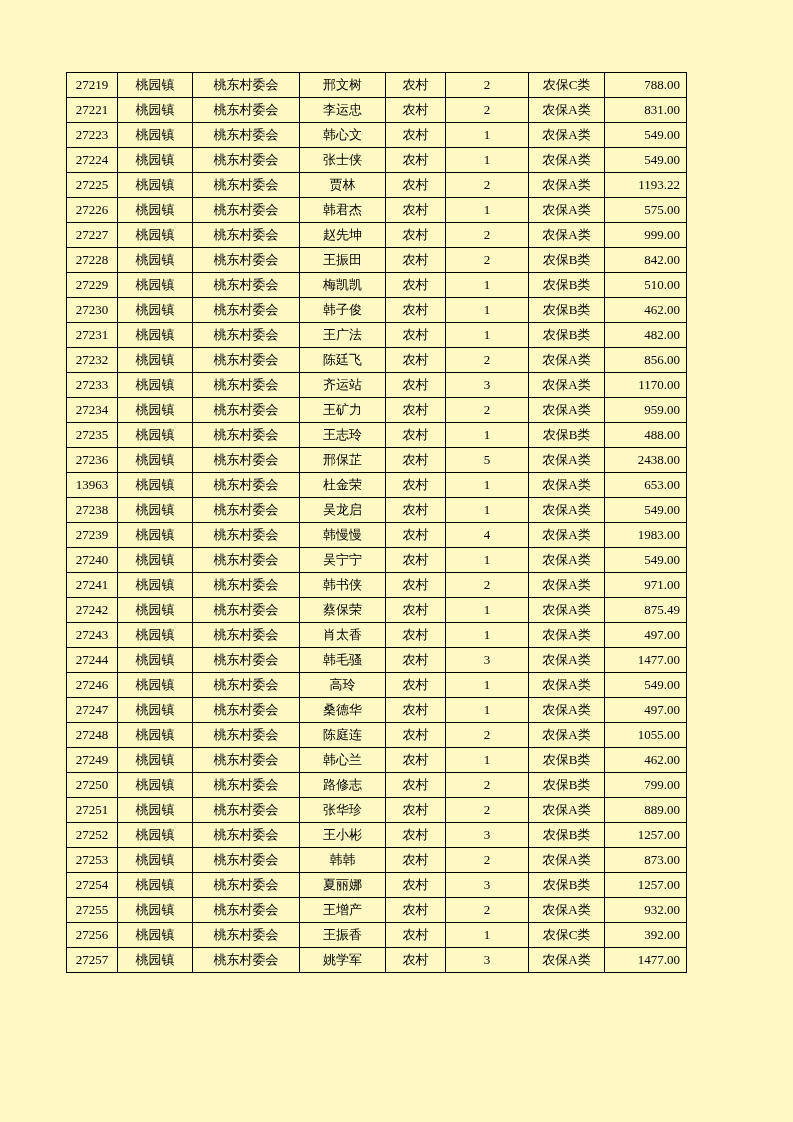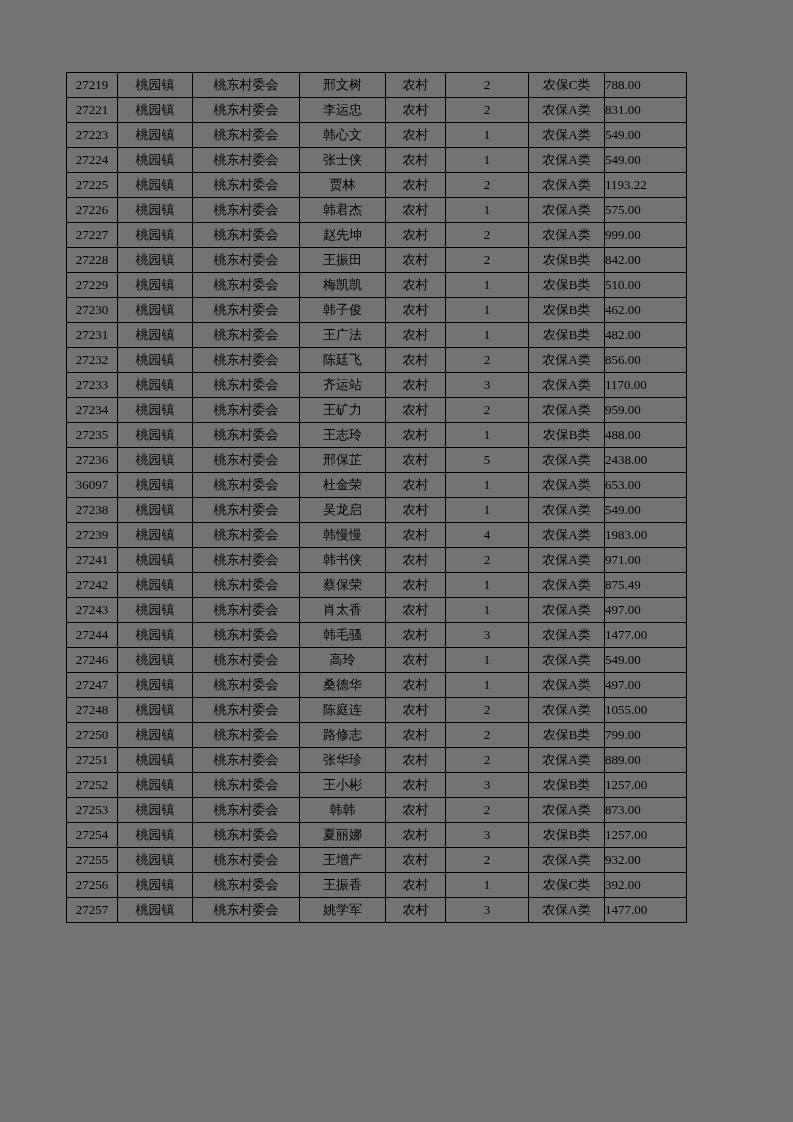--- a/index.html
+++ b/index.html
@@ -4,21 +4,21 @@
 <style>
   html, body {
     margin: 0;
     padding: 0;
     background: #ffffff;
   }
   .page {
     position: relative;
     width: 793px;
     height: 1122px;
-    background: #737373;
+    background: #fef9c3;
     font-family: "Liberation Serif", "DejaVu Serif", serif;
     overflow: hidden;
   }
   table.data-table {
     position: absolute;
     left: 66px;
     top: 72px;
     width: 620px;
     border-collapse: collapse;
     table-layout: fixed;
@@ -28,21 +28,21 @@
     height: 24px;
     padding: 0;
     font-size: 13px;
     line-height: 24px;
     color: #000000;
     text-align: center;
     white-space: nowrap;
     overflow: hidden;
   }
   table.data-table td.col-amount {
-    text-align: left;
+    text-align: right;
     padding-right: 6px;
   }
   col.c-serial   { width: 51px; }
   col.c-town     { width: 75px; }
   col.c-village  { width: 107px; }
   col.c-name     { width: 86px; }
   col.c-res      { width: 60px; }
   col.c-count    { width: 83px; }
   col.c-cat      { width: 76px; }
   col.c-amount   { width: 82px; }
@@ -217,21 +217,21 @@
           <td>27236</td>
           <td>桃园镇</td>
           <td>桃东村委会</td>
           <td>邢保芷</td>
           <td>农村</td>
           <td>5</td>
           <td>农保A类</td>
           <td class="col-amount">2438.00</td>
         </tr>
         <tr>
-          <td>36097</td>
+          <td>13963</td>
           <td>桃园镇</td>
           <td>桃东村委会</td>
           <td>杜金荣</td>
           <td>农村</td>
           <td>1</td>
           <td>农保A类</td>
           <td class="col-amount">653.00</td>
         </tr>
         <tr>
           <td>27238</td>
@@ -247,20 +247,30 @@
           <td>27239</td>
           <td>桃园镇</td>
           <td>桃东村委会</td>
           <td>韩慢慢</td>
           <td>农村</td>
           <td>4</td>
           <td>农保A类</td>
           <td class="col-amount">1983.00</td>
         </tr>
         <tr>
+          <td>27240</td>
+          <td>桃园镇</td>
+          <td>桃东村委会</td>
+          <td>吴宁宁</td>
+          <td>农村</td>
+          <td>1</td>
+          <td>农保A类</td>
+          <td class="col-amount">549.00</td>
+        </tr>
+        <tr>
           <td>27241</td>
           <td>桃园镇</td>
           <td>桃东村委会</td>
           <td>韩书侠</td>
           <td>农村</td>
           <td>2</td>
           <td>农保A类</td>
           <td class="col-amount">971.00</td>
         </tr>
         <tr>
@@ -315,20 +325,30 @@
         </tr>
         <tr>
           <td>27248</td>
           <td>桃园镇</td>
           <td>桃东村委会</td>
           <td>陈庭连</td>
           <td>农村</td>
           <td>2</td>
           <td>农保A类</td>
           <td class="col-amount">1055.00</td>
+        </tr>
+        <tr>
+          <td>27249</td>
+          <td>桃园镇</td>
+          <td>桃东村委会</td>
+          <td>韩心兰</td>
+          <td>农村</td>
+          <td>1</td>
+          <td>农保B类</td>
+          <td class="col-amount">462.00</td>
         </tr>
         <tr>
           <td>27250</td>
           <td>桃园镇</td>
           <td>桃东村委会</td>
           <td>路修志</td>
           <td>农村</td>
           <td>2</td>
           <td>农保B类</td>
           <td class="col-amount">799.00</td>

